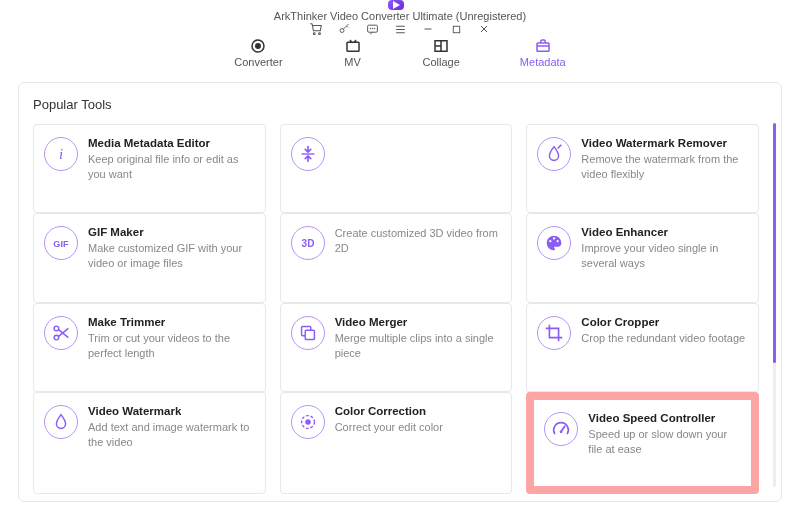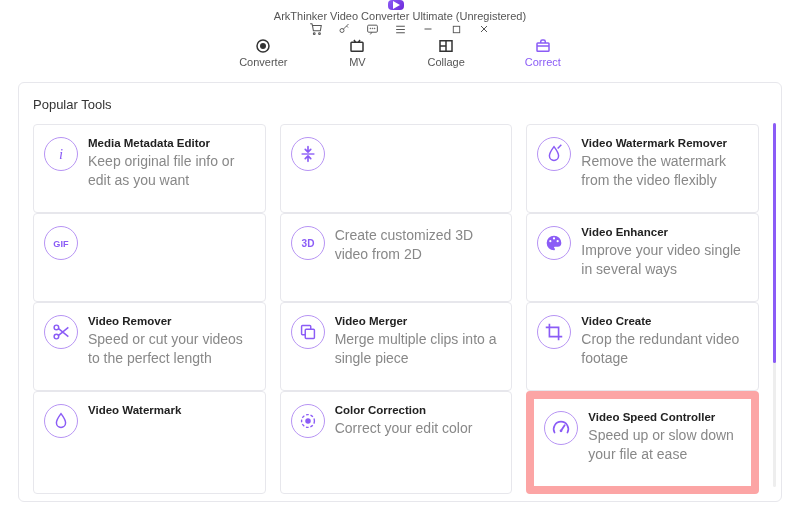--- a/index.html
+++ b/index.html
@@ -96,21 +96,21 @@
     color:#8b5cf6;
   }
   .card .ctext { flex:1; }
   .card .ctitle {
     font-size: 11.5px;
     font-weight: 600;
     color:#222;
     margin-bottom: 3px;
   }
   .card .cdesc {
-    font-size: 14px;
+    font-size: 11px;
     color:#888;
     line-height:1.35;
   }
   .scroll-indicator {
     position:absolute;
     right:5px;
     top:40px;
     bottom:14px;
     width:3px;
     background:#eee;
@@ -214,21 +214,21 @@
     </div>
     <span>Collage</span>
   </div>
   <div class="tabitem active">
     <div class="ticon">
       <svg width="18" height="18" viewBox="0 0 24 24" fill="none" stroke="#8b5cf6" stroke-width="2">
           <rect x="4" y="8" width="16" height="11" rx="1"></rect>
           <path d="M4 12h16M9 8V6a2 2 0 012-2h2a2 2 0 012 2v2"></path>
         </svg>
     </div>
-    <span>Correct</span>
+    <span>Metadata</span>
   </div>
 </div>
 
 <div class="panel">
   <div class="section-title">Popular Tools</div>
 
   <div class="grid" id="grid">
       <div class="card">
         <div class="cicon">
           <svg width="22" height="22" viewBox="0 0 24 24">
@@ -257,20 +257,24 @@
           <div class="ctitle">Video Watermark Remover</div>
           <div class="cdesc">Remove the watermark from the video flexibly</div>
         </div>
       </div>
       <div class="card">
         <div class="cicon">
           <svg width="22" height="22" viewBox="0 0 24 24">
             <use href="#gif-icon"></use>
           </svg>
         </div>
+        <div class="ctext">
+          <div class="ctitle">GIF Maker</div>
+          <div class="cdesc">Make customized GIF with your video or image files</div>
+        </div>
       </div>
       <div class="card">
         <div class="cicon">
           <svg width="22" height="22" viewBox="0 0 24 24">
             <use href="#3d-icon"></use>
           </svg>
         </div>
         <div class="ctext">
           <div class="cdesc">Create customized 3D video from 2D</div>
         </div>
@@ -286,54 +290,55 @@
           <div class="cdesc">Improve your video single in several ways</div>
         </div>
       </div>
       <div class="card">
         <div class="cicon">
           <svg width="22" height="22" viewBox="0 0 24 24">
             <use href="#scissors-icon"></use>
           </svg>
         </div>
         <div class="ctext">
-          <div class="ctitle">Video Remover</div>
-          <div class="cdesc">Speed or cut your videos to the perfect length</div>
+          <div class="ctitle">Make Trimmer</div>
+          <div class="cdesc">Trim or cut your videos to the perfect length</div>
         </div>
       </div>
       <div class="card">
         <div class="cicon">
           <svg width="22" height="22" viewBox="0 0 24 24">
             <use href="#merge-icon"></use>
           </svg>
         </div>
         <div class="ctext">
           <div class="ctitle">Video Merger</div>
           <div class="cdesc">Merge multiple clips into a single piece</div>
         </div>
       </div>
       <div class="card">
         <div class="cicon">
           <svg width="22" height="22" viewBox="0 0 24 24">
             <use href="#crop-icon"></use>
           </svg>
         </div>
         <div class="ctext">
-          <div class="ctitle">Video Create</div>
+          <div class="ctitle">Color Cropper</div>
           <div class="cdesc">Crop the redundant video footage</div>
         </div>
       </div>
       <div class="card">
         <div class="cicon">
           <svg width="22" height="22" viewBox="0 0 24 24">
             <use href="#drop-icon"></use>
           </svg>
         </div>
         <div class="ctext">
           <div class="ctitle">Video Watermark</div>
+          <div class="cdesc">Add text and image watermark to the video</div>
         </div>
       </div>
       <div class="card">
         <div class="cicon">
           <svg width="22" height="22" viewBox="0 0 24 24">
             <use href="#color-icon"></use>
           </svg>
         </div>
         <div class="ctext">
           <div class="ctitle">Color Correction</div>

